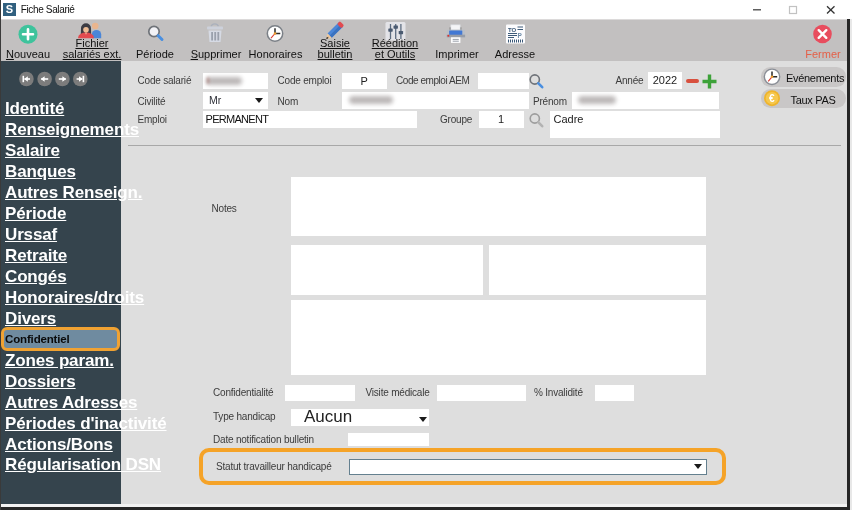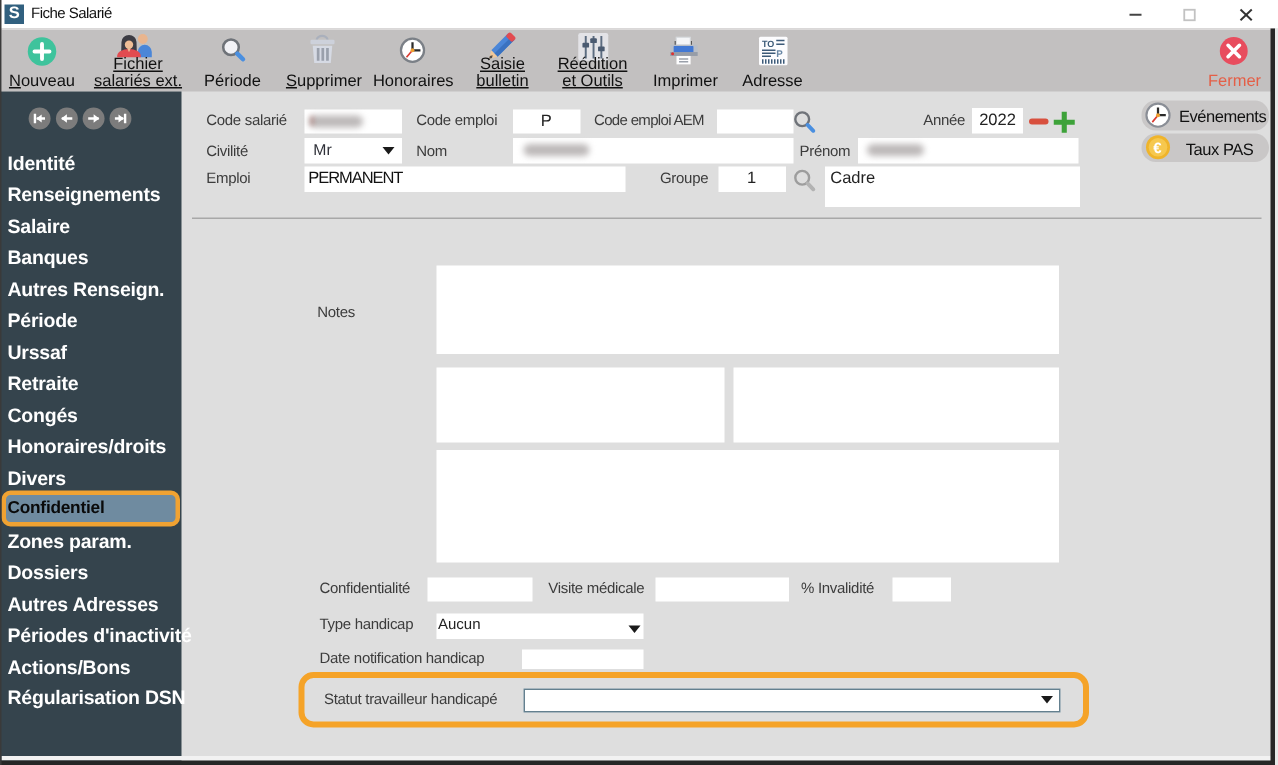--- a/index.html
+++ b/index.html
@@ -16,21 +16,21 @@
 #titlebar { position:absolute; left:0; top:0; width:852px; height:19px; background:#fff; }
 #slogo { position:absolute; left:3px; top:3px; width:13px; height:13px; background:#31607f; color:#fff; font-size:11px; font-weight:bold; text-align:center; line-height:13.5px; }
 #title { position:absolute; left:20.7px; top:3.6px; font-size:10px; letter-spacing:-0.35px; color:#111; line-height:12px; }
 
 #toolbar { position:absolute; left:1px; top:19px; width:849px; height:42px; background:#c2c0c0; border-top:1px solid #dcdada; }
 .tlbl { position:absolute; font-size:11px; color:#111; text-align:center; white-space:nowrap; line-height:12px; }
 .tl2 { line-height:10.4px;text-decoration:underline; }
 .u { text-decoration:underline; }
 
 #sidebar { position:absolute; left:0; top:61px; width:121px; height:449px; background:#35444d; }
-.mi { position:absolute; left:5px; font-size:13px; font-weight:bold; color:#fff; white-space:nowrap; letter-spacing:-0.15px; line-height:13px; }
+.mi { position:absolute; left:5px; font-size:17px; font-weight:bold; color:#fff; white-space:nowrap; letter-spacing:-0.15px; line-height:13px;text-decoration:underline; }
 #hl { position:absolute; left:1px; top:326.5px; width:119px; height:24.5px; background:#6f8ba0; border:3px solid #f0a232; border-radius:6px; }
 #hltxt { position:absolute; left:5px; top:332.8px; font-size:11.5px; font-weight:bold; color:#0a0a0a; letter-spacing:-0.15px; line-height:13px; }
 
 #bstrip { position:absolute; left:1px; top:504px; width:849px; height:3px; background:#f2f2f2; }
 #bborder { position:absolute; left:0; top:507px; width:852px; height:3px; background:#262626; }
 #rborder { position:absolute; left:847px; top:19px; width:3px; height:491px; background:#262626; }
 #rstrip { position:absolute; left:850px; top:19px; width:2px; height:491px; background:#e8e8e8; }
 #lborder { position:absolute; left:0; top:0; width:1px; height:510px; background:#3a3a3a; }
 .sep { position:absolute; background:#a8a8a8; }
 .ddarrow { position:absolute; width:0; height:0; border-left:4.5px solid transparent; border-right:4.5px solid transparent; border-top:5px solid #1a1a1a; }
@@ -248,24 +248,24 @@
   <div class="box" style="left:291px;top:300px;width:415px;height:75px"></div>
 
   <div class="lbl" style="left:213px;top:386.5px">Confidentialité</div>
   <div class="box" style="left:284.5px;top:384.5px;width:70.5px;height:16.5px"></div>
   <div class="lbl" style="left:365.5px;top:386.5px">Visite médicale</div>
   <div class="box" style="left:436.5px;top:384.5px;width:89.5px;height:16.5px"></div>
   <div class="lbl" style="left:534px;top:386.5px">% Invalidité</div>
   <div class="box" style="left:594.5px;top:384.5px;width:39px;height:16.5px"></div>
 
   <div class="lbl" style="left:213px;top:410.8px">Type handicap</div>
-  <div class="box" style="left:291px;top:409px;width:137.5px;height:16.5px;font-size:10px;color:#222;line-height:16.5px;padding-left:1px">Aucun</div>
+  <div class="box" style="left:291px;top:409px;width:137.5px;height:16.5px;font-size:17px;color:#222;line-height:16.5px;padding-left:13px">Aucun</div>
   <div class="ddarrow" style="left:418.6px;top:416.8px"></div>
 
-  <div class="lbl" style="left:213px;top:434.2px">Date notification handicap</div>
+  <div class="lbl" style="left:213px;top:434.2px">Date notification bulletin</div>
   <div class="box" style="left:348px;top:432.5px;width:81px;height:13.5px"></div>
 
   <div class="abs" style="left:199px;top:448px;width:527px;height:36.5px;border:4px solid #f5a328;border-radius:10px"></div>
   <div class="lbl" style="left:216px;top:461.4px">Statut travailleur handicapé</div>
   <div class="box" style="left:349px;top:458.5px;width:357.5px;height:16px;border:1px solid #64808f"></div>
   <div class="ddarrow" style="left:694px;top:463.5px"></div>
 
   <div id="bstrip"></div>
   <div id="bborder"></div>
   <div id="rborder"></div>

